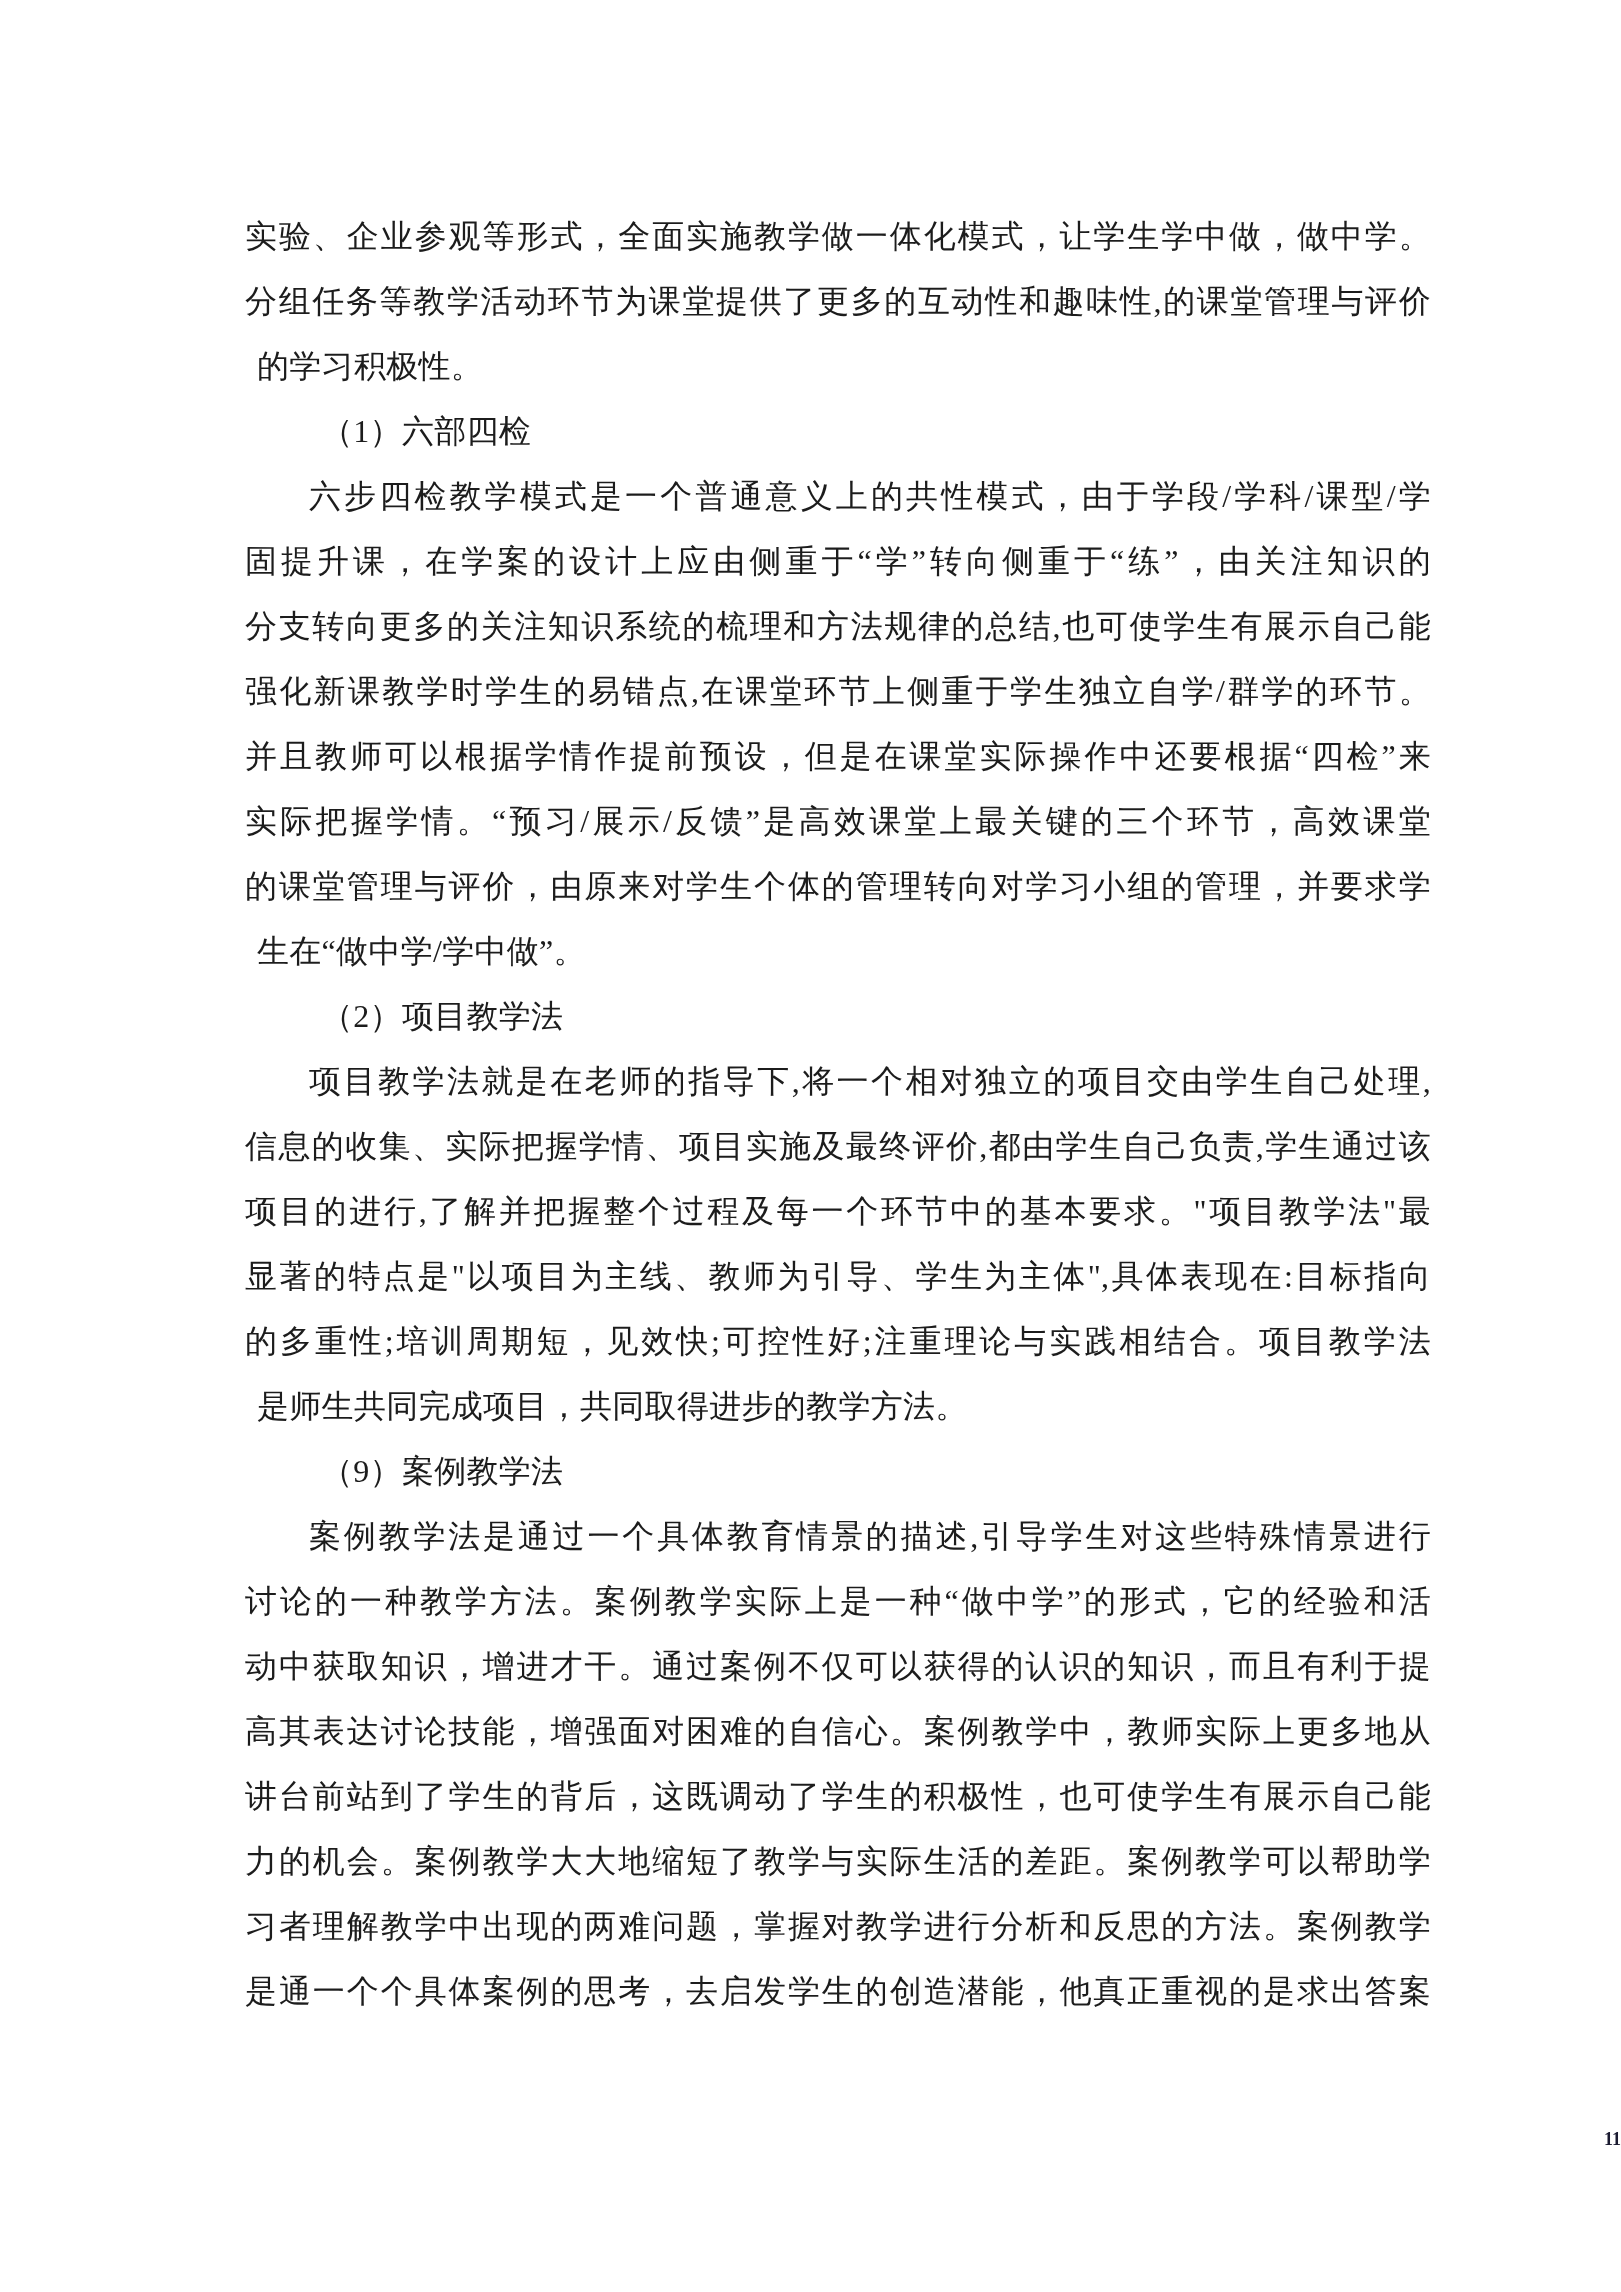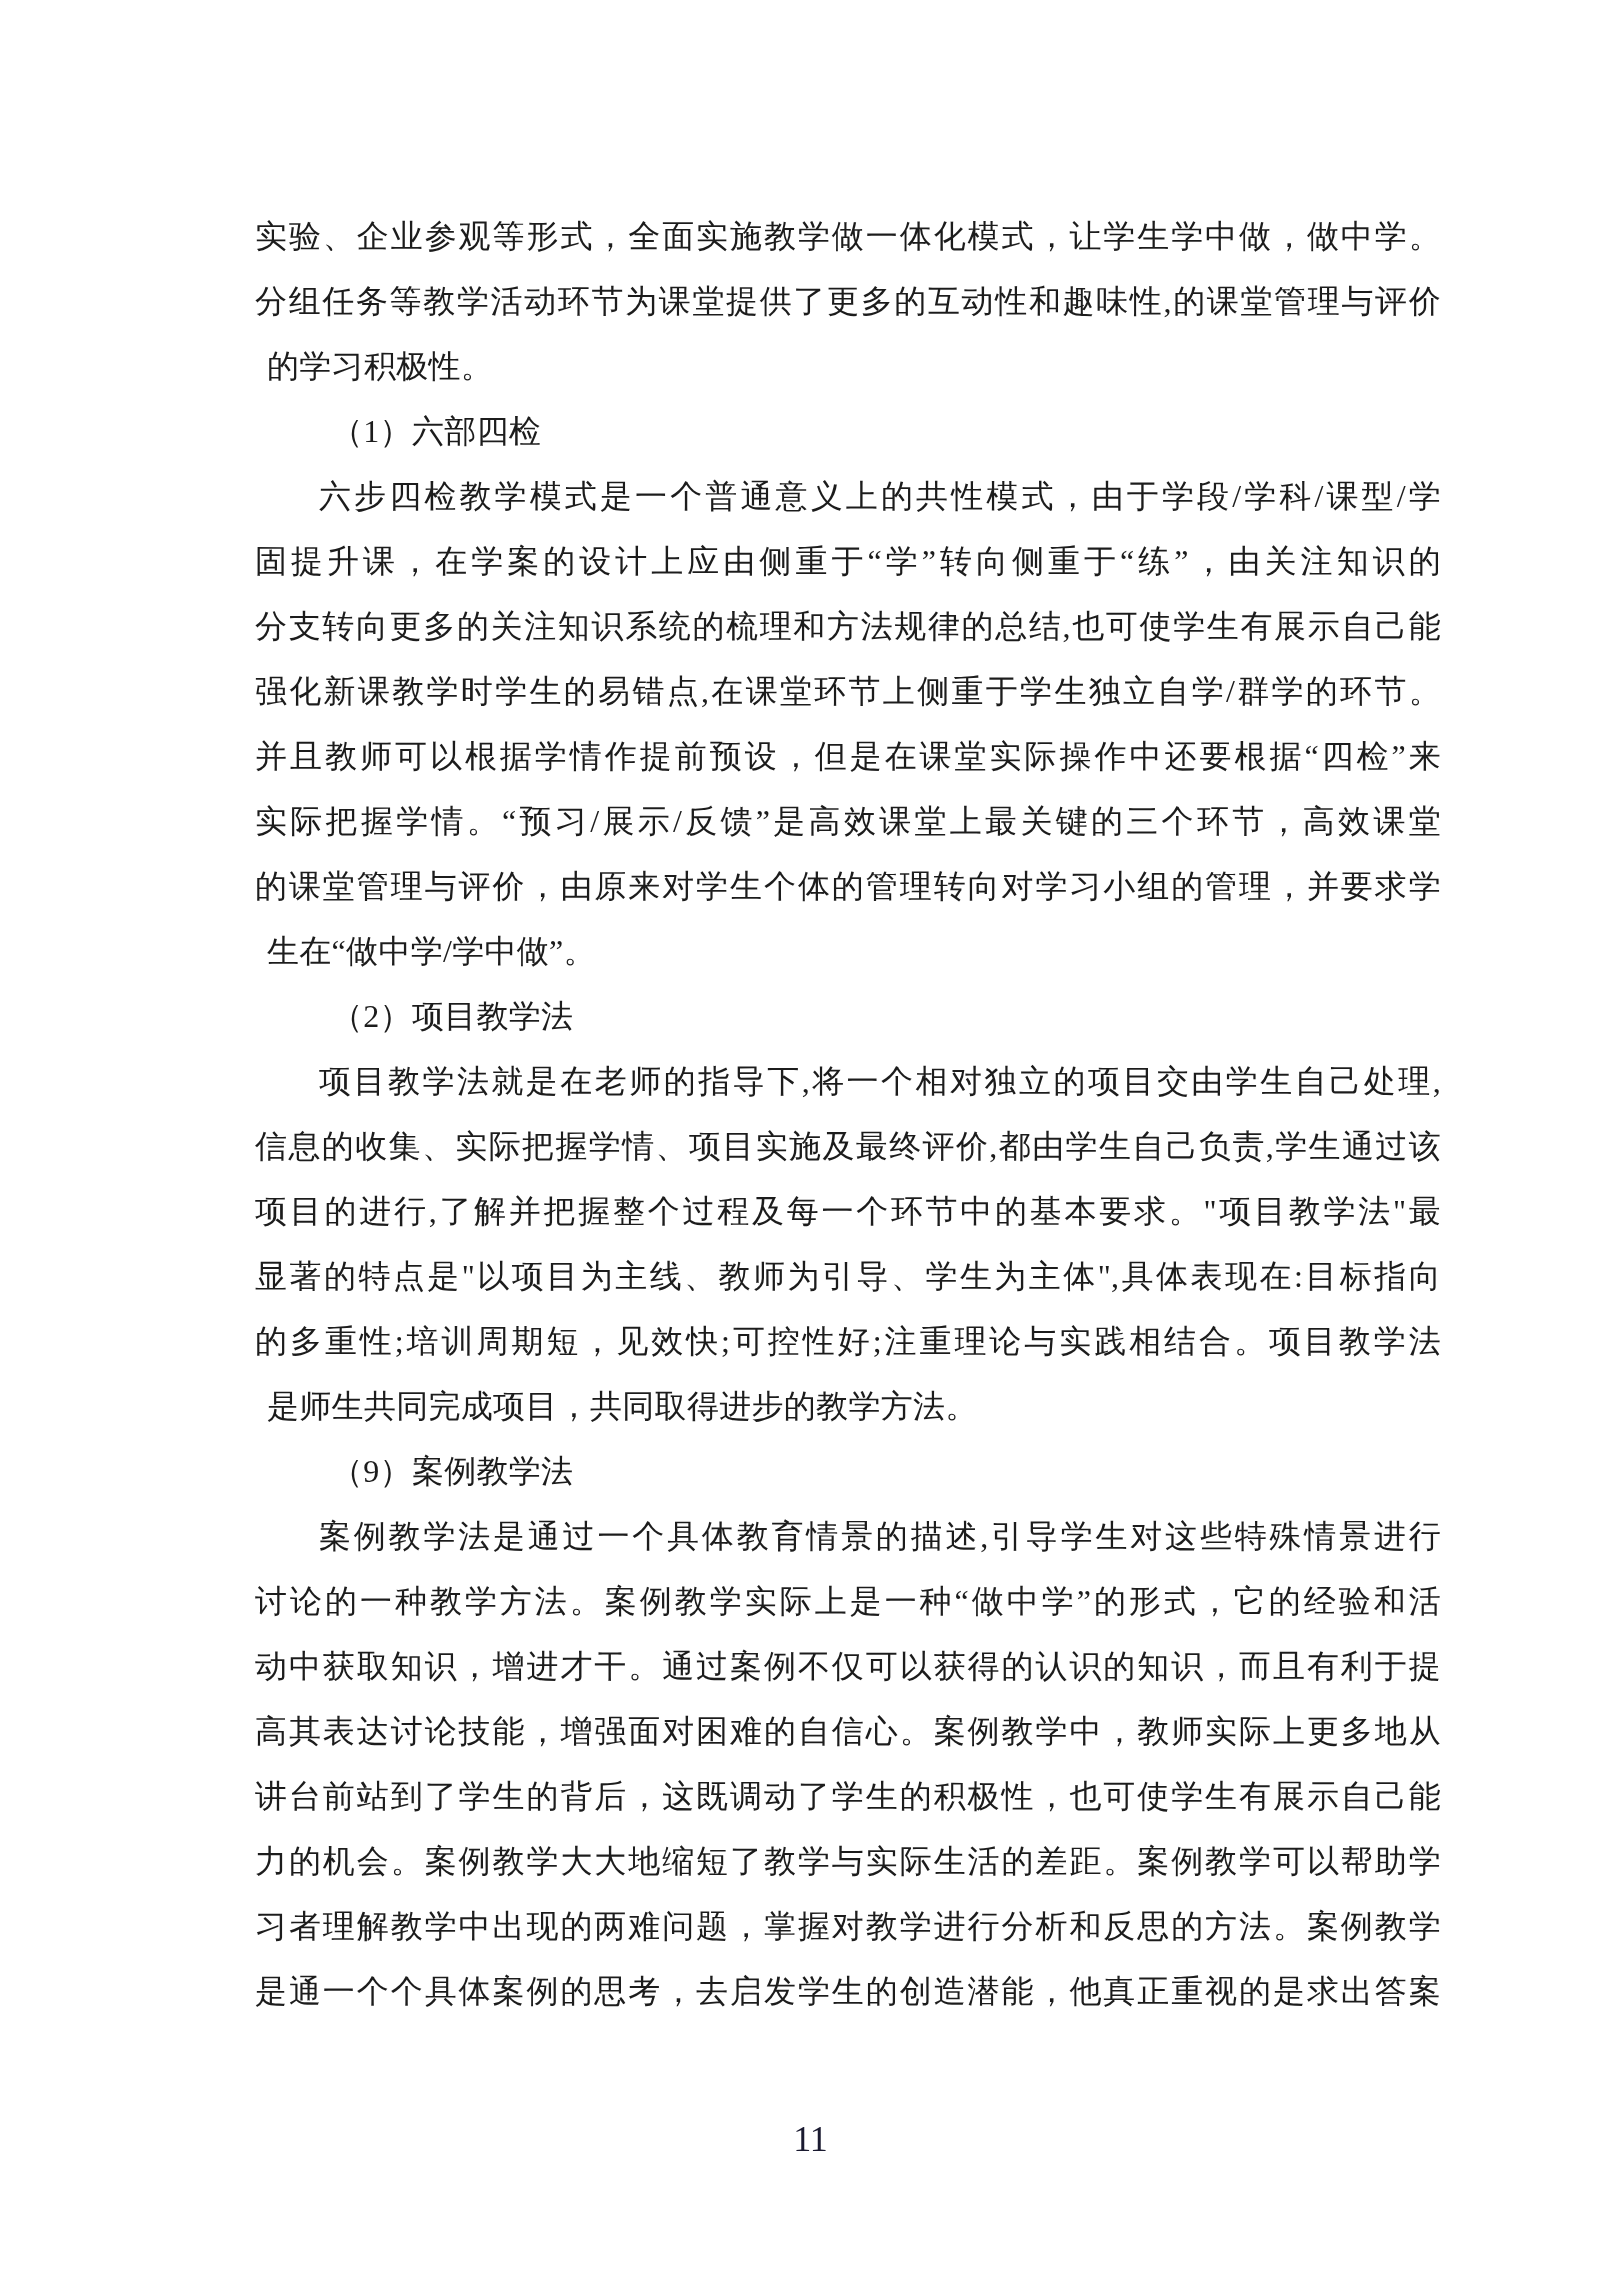--- a/index.html
+++ b/index.html
@@ -16,44 +16,45 @@
   .page {
     position: relative;
     width: 1621px;
     height: 2293px;
     background: var(--page-bg);
     overflow: hidden;
     font-family: "Liberation Serif", "DejaVu Serif", serif;
   }
   .doc-body {
     position: absolute;
-    left: 255px;
+    left: 245px;
     top: 204px;
     width: 1186px;
     font-size: 32px;
     line-height: 65px;
     color: var(--text-color);
     letter-spacing: 0.3px;
   }
   .text-line {
     text-align: justify;
     white-space: normal;
   }
   .text-line.justify { text-align-last: justify; }
   .text-line.no-justify { text-align-last: left; margin-left: 12px; }
   .text-line.indent { text-indent: 2em; }
   .page-number {
     position: absolute;
     top: 2123px;
     left: 0;
     width: 100%;
-    text-align: center;
-    font-size: 36px;
+    text-align: right;
+    font-size: 18px;
     line-height: 33px;
     color: var(--pagenum-color);
+    font-weight: bold;
   }
 </style>
 </head>
 <body>
 
 <div class="page">
   <div class="doc-body">
       <div class="text-line justify">实验、企业参观等形式，全面实施教学做一体化模式，让学生学中做，做中学。</div>
       <div class="text-line justify">分组任务等教学活动环节为课堂提供了更多的互动性和趣味性,的课堂管理与评价</div>
       <div class="text-line no-justify">的学习积极性。</div>

